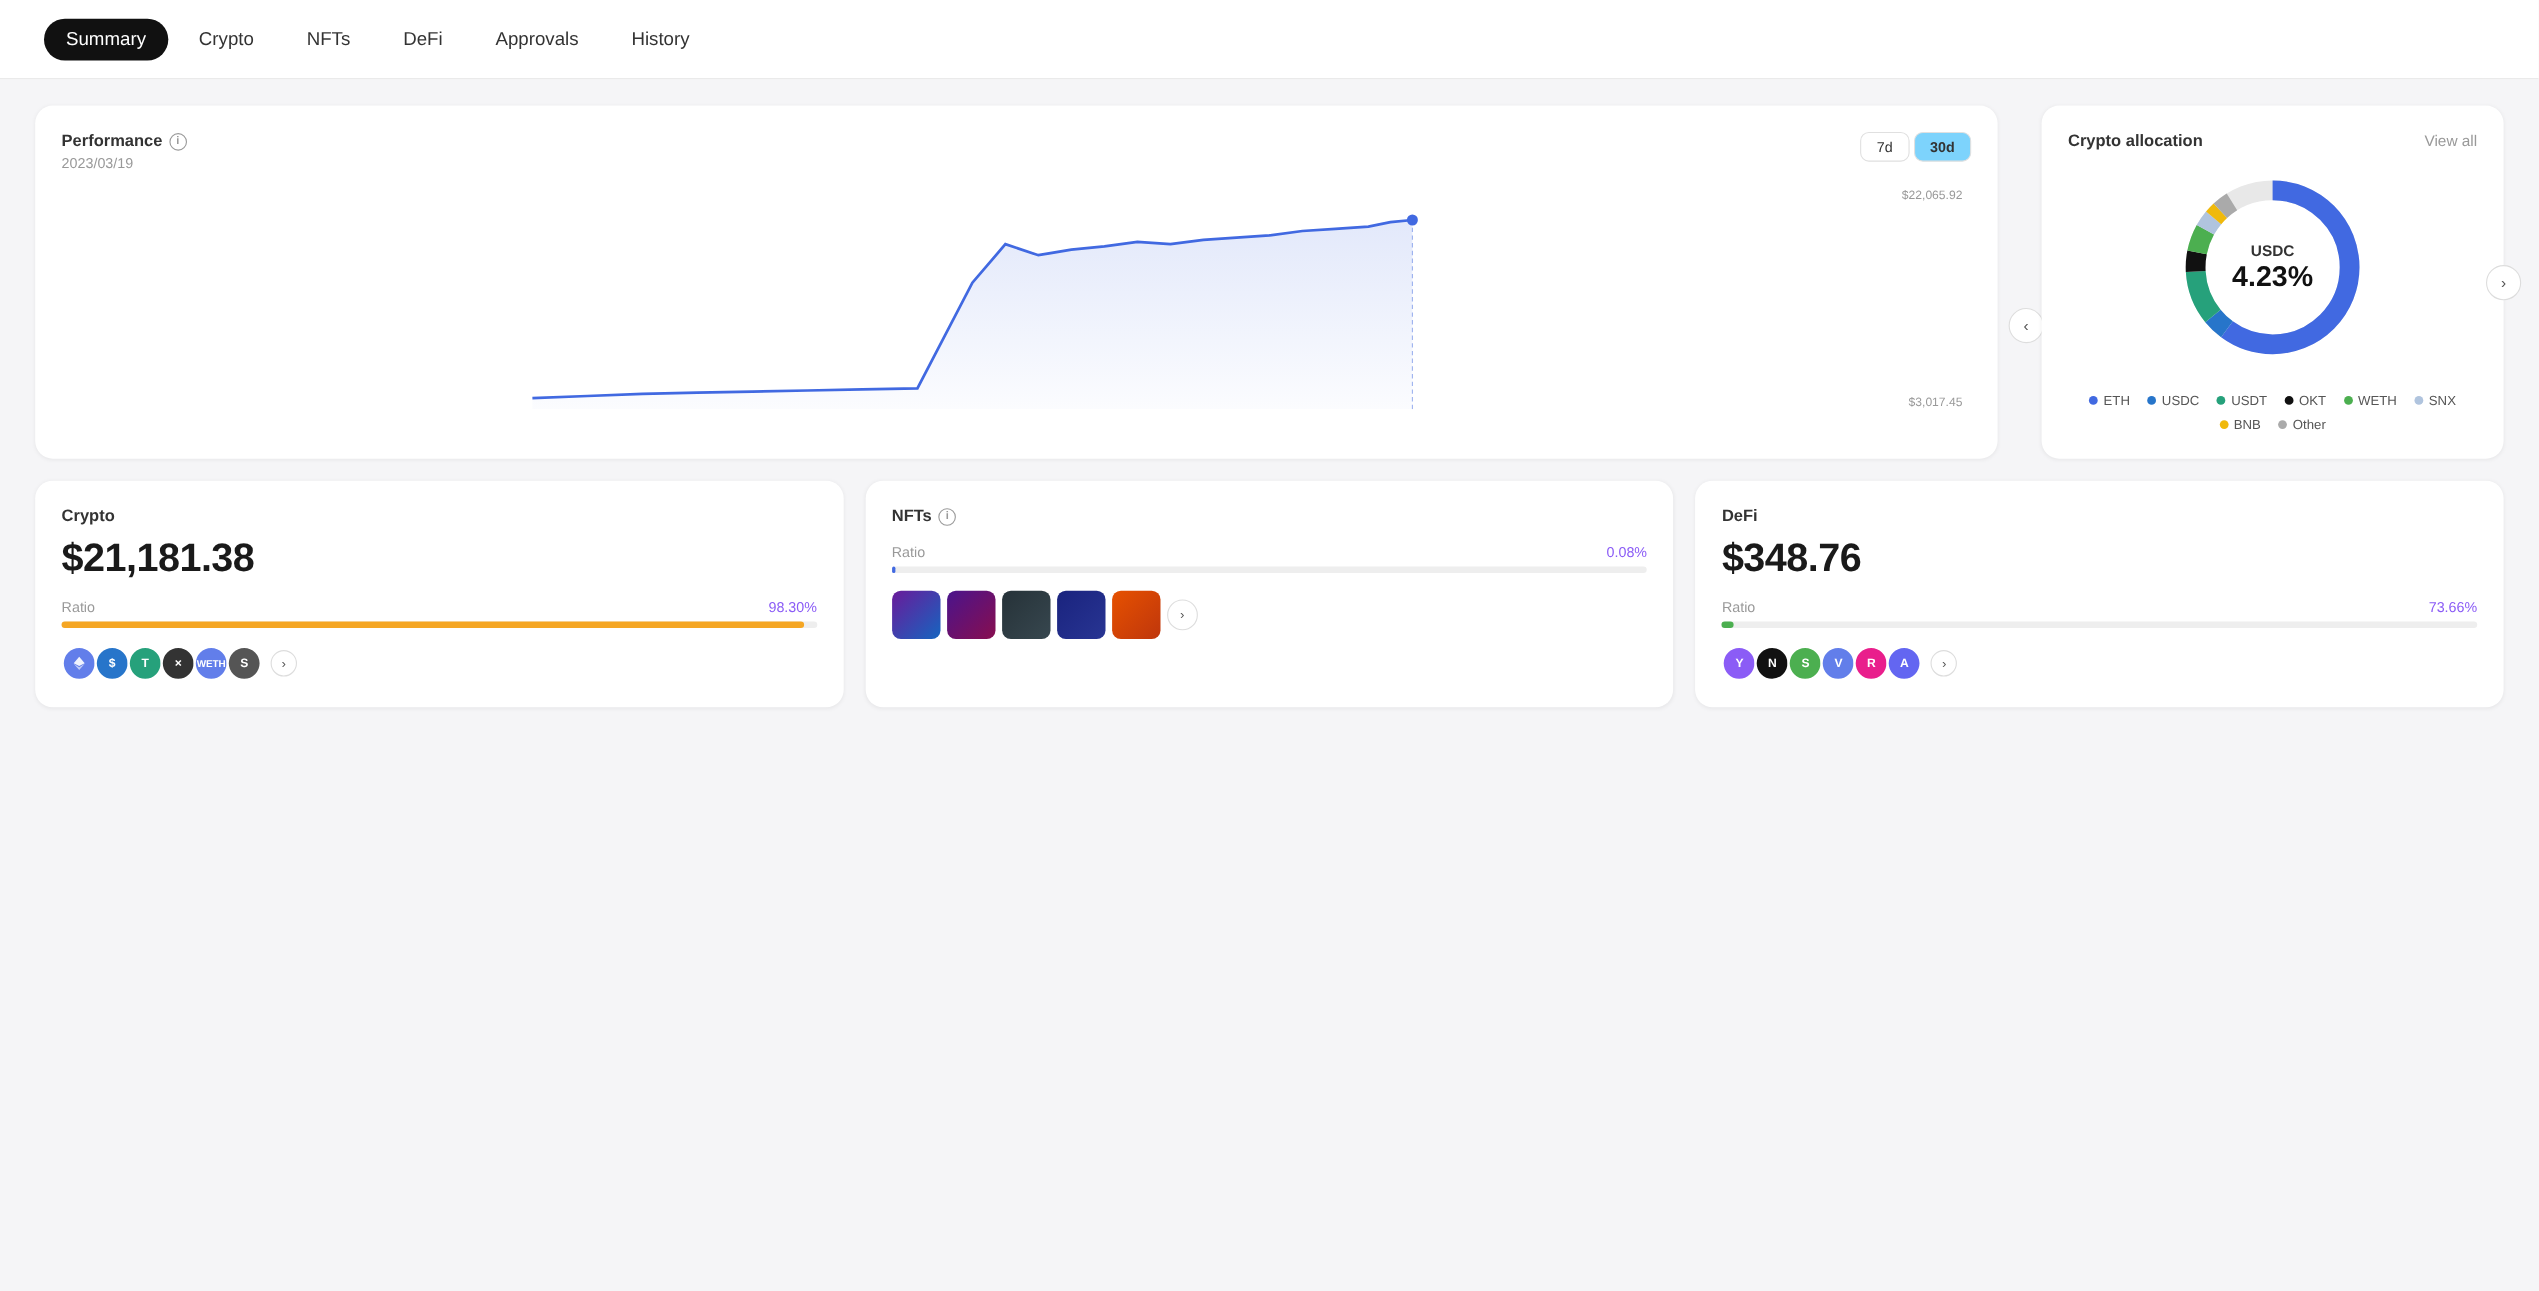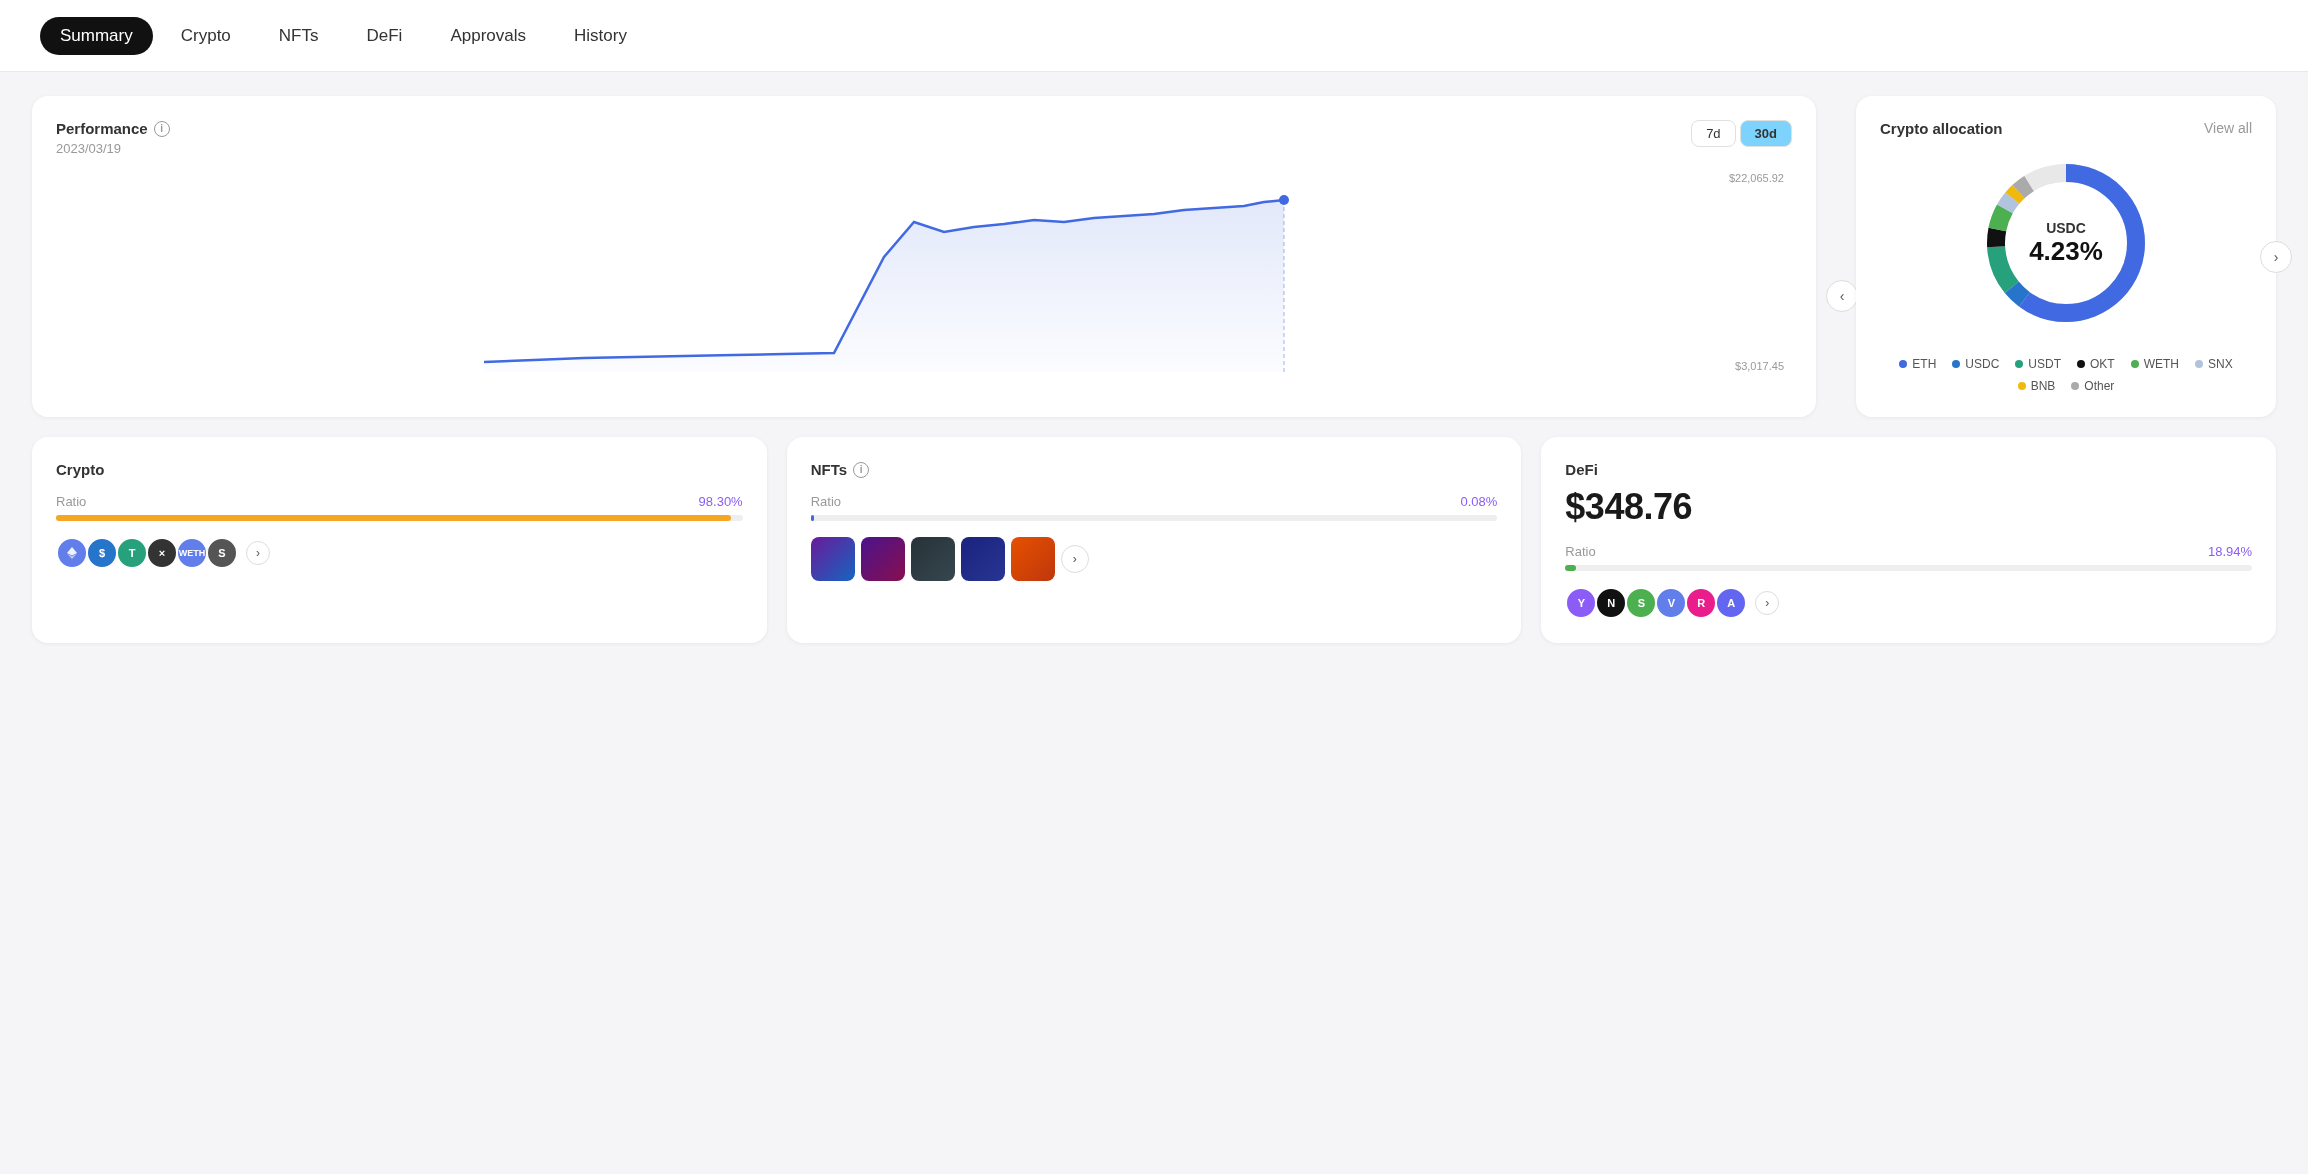--- a/index.html
+++ b/index.html
@@ -410,20 +410,21 @@
       </div>
 
       <div class="side-nav-btn" style="position:absolute; right:-16px; top:50%; transform:translateY(-50%);">›</div>
     </div>
   </div>
 
   <div class="bottom-row">
 
     <div class="card bottom-card">
       <div class="card-title">Crypto</div>
+      <div class="big-amount">$21,181.38</div>
       <div class="ratio-row">
         <span>Ratio</span>
         <span class="ratio-pct">98.30%</span>
       </div>
       <div class="progress-bar-bg">
         <div class="progress-bar-fill" style="width:98.3%; background:#f5a623;"></div>
       </div>
       <div class="token-icons">
         <div class="token-icon" style="background:#627eea;">
           <svg width="14" height="14" viewBox="0 0 14 14" fill="none">
@@ -461,21 +462,21 @@
         <div class="nft-thumb" style="background: linear-gradient(135deg, #e65100, #bf360c);"></div>
         <div class="carousel-chevron">›</div>
       </div>
     </div>
 
     <div class="card bottom-card">
       <div class="card-title">DeFi</div>
       <div class="big-amount">$348.76</div>
       <div class="ratio-row">
         <span>Ratio</span>
-        <span class="ratio-pct">18.94%</span>
+        <span class="ratio-pct">73.66%</span>
       </div>
       <div class="progress-bar-bg">
         <div class="progress-bar-fill" style="width:1.61%; background:#4caf50;"></div>
       </div>
       <div class="token-icons">
         <div class="token-icon" style="background:#8b5cf6;">Y</div>
         <div class="token-icon" style="background:#111;">N</div>
         <div class="token-icon" style="background:#4caf50;">S</div>
         <div class="token-icon" style="background:#627eea;">V</div>
         <div class="token-icon" style="background:#e91e8c;">R</div>

